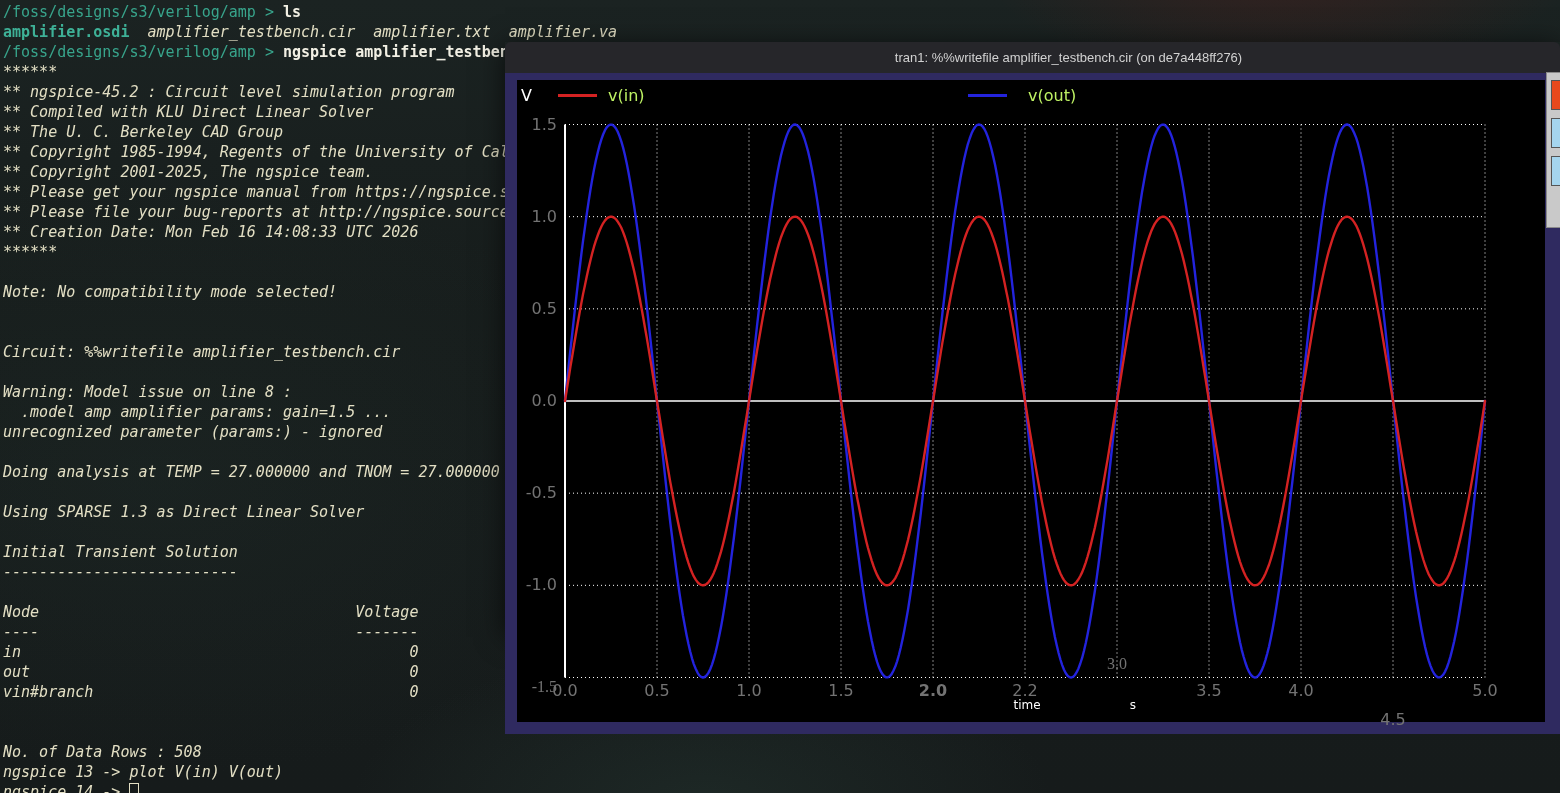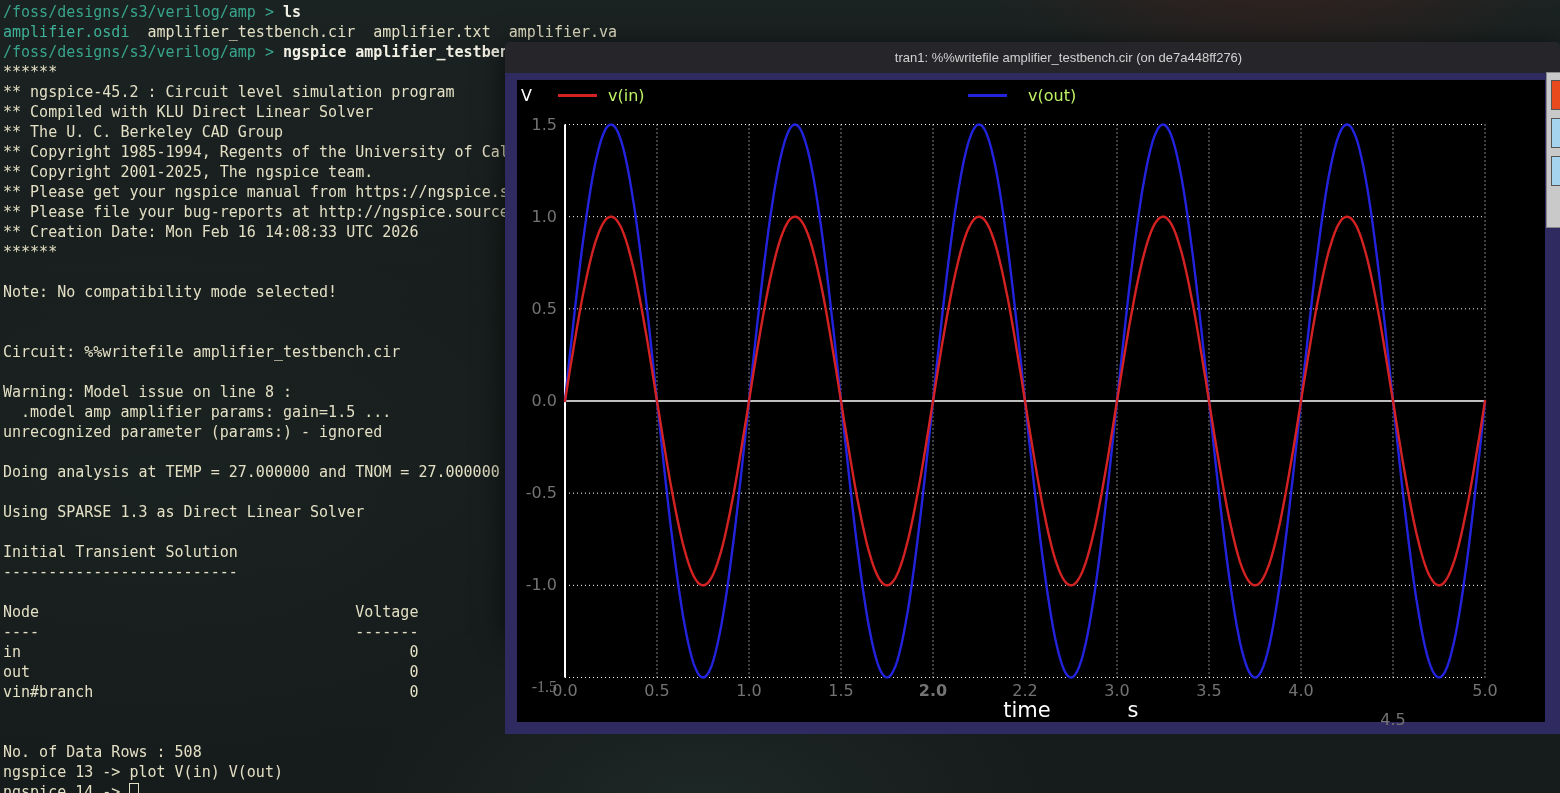--- a/index.html
+++ b/index.html
@@ -14,24 +14,24 @@
     font-family:"DejaVu Sans", sans-serif;
   }
 
   
   .terminal {
     position:absolute; inset:0; padding:2px 0 0 3px;
     font-family:"DejaVu Sans Mono", monospace;
     font-size:15px; line-height:20px; white-space:pre;
   }
   .term-line { height:20px; }
-  .seg-t { color:#e3dfc4; }
+  .seg-t { color:#e3dfc4;font-style:italic; }
   .seg-p { color:#38a58c; }
   .seg-c { color:#f2f0e4; font-weight:bold; }
-  .seg-f { color:#3eb197; font-weight:normal; }
+  .seg-f { color:#3eb197; font-weight:bold; }
   .cursor {
     display:inline-block; width:10px; height:17px;
     border:1px solid #e3dfc4; vertical-align:-3px;
   }
 
   
   .plot-window {
     position:absolute; left:505px; top:42px; width:1055px; height:591px;
     box-shadow:0 4px 26px rgba(0,0,0,0.65);
   }
@@ -57,21 +57,21 @@
   .legend-swatch { position:absolute; height:3px; width:39px; top:14px; }
   .legend-swatch.s0 { left:41px; }
   .legend-swatch.s1 { left:451px; }
   .legend-label { position:absolute; top:6px; color:#bef264; font-size:16px; }
   .legend-label.l0 { left:91px; }
   .legend-label.l1 { left:511px; }
 
   .tick { position:absolute; color:#737373; font-size:16px; }
   .ytick { width:40px; text-align:right; }
   .xtick { width:60px; text-align:center; }
-  .axis-label { position:absolute; color:#fff; font-size:21px; text-align:center; }
+  .axis-label { position:absolute; color:#fff; font-size:12px; text-align:center; }
   .axis-label.time { left:470px; top:618px; width:80px; }
   .axis-label.unit { left:604px; top:618px; width:24px; }
 
   
   .side-widget {
     position:absolute; left:1546px; top:72px; width:26px; height:156px;
     background:#c9c9c9; border:1px solid #8a8a8a;
   }
   .side-btn { position:absolute; left:4px; width:18px; height:30px; border:1px solid #555; }
   .side-btn.b0 { top:7px;  }
@@ -127,21 +127,21 @@
             <div class="tick ytick" style="left: 0px; top: 311px;">0.0</div>
             <div class="tick ytick" style="left: 0px; top: 403.167px;">-0.5</div>
             <div class="tick ytick" style="left: 0px; top: 495.333px;">-1.0</div>
             <div class="tick ytick" style="left: 0px; top: 598px; font-family: Liberation Serif, serif;">-1.5</div>
             <div class="tick xtick" style="left: 18px; top: 601px;">0.0</div>
             <div class="tick xtick" style="left: 110px; top: 601px;">0.5</div>
             <div class="tick xtick" style="left: 202px; top: 601px;">1.0</div>
             <div class="tick xtick" style="left: 294px; top: 601px;">1.5</div>
             <div class="tick xtick" style="left: 386px; top: 601px; font-weight: bold;">2.0</div>
             <div class="tick xtick" style="left: 478px; top: 601px;">2.2</div>
-            <div class="tick xtick" style="left: 570px; top: 601px;">3.0</div>
+            <div class="tick xtick" style="left: 570px; top: 575px; font-family: Liberation Serif, serif;">3.0</div>
             <div class="tick xtick" style="left: 662px; top: 601px;">3.5</div>
             <div class="tick xtick" style="left: 754px; top: 601px;">4.0</div>
             <div class="tick xtick" style="left: 846px; top: 601px; margin-top: 29px;">4.5</div>
             <div class="tick xtick" style="left: 938px; top: 601px;">5.0</div>
           </div>
         <div class="axis-label time">time</div>
         <div class="axis-label unit">s</div>
       </div>
     </div>
   </div>

